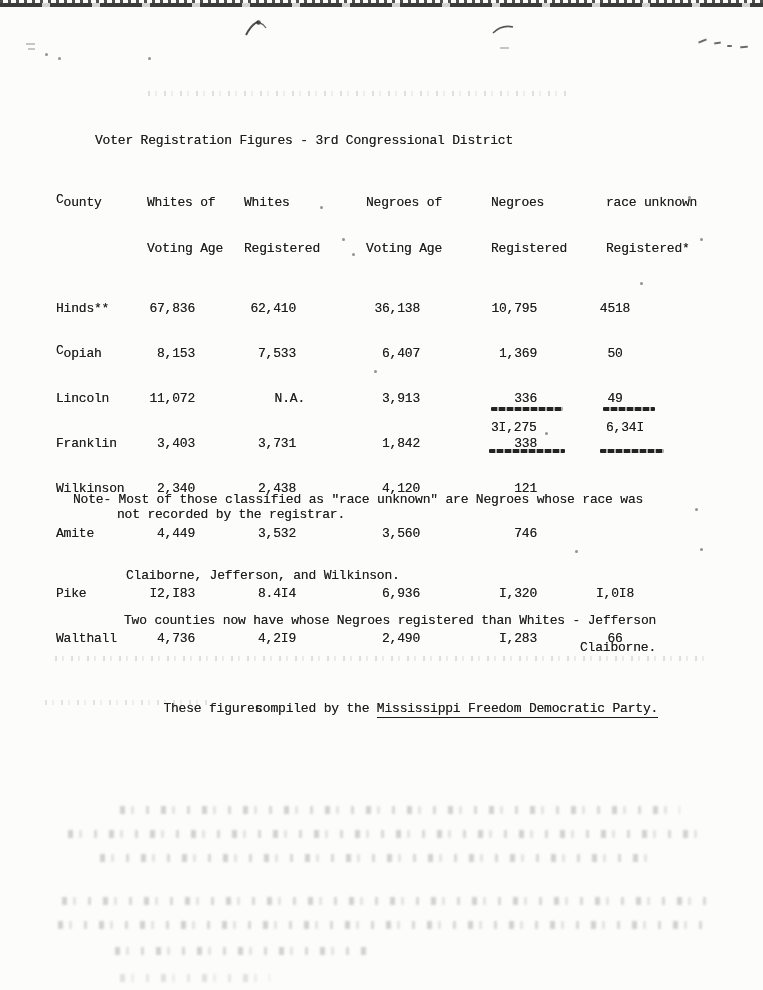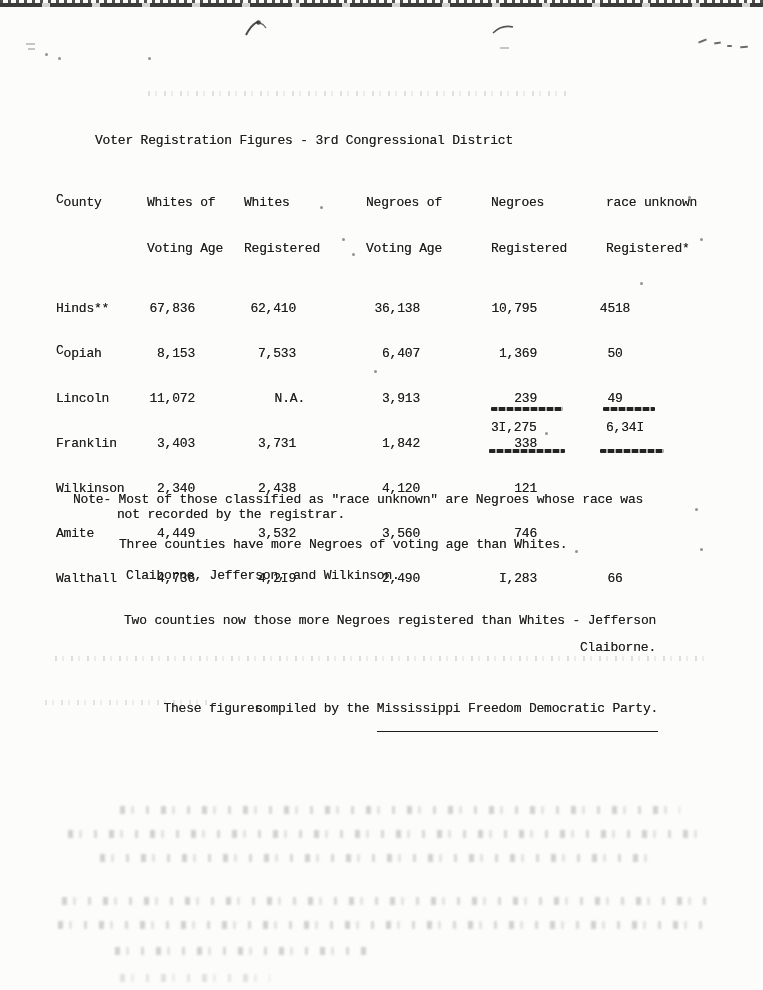--- a/index.html
+++ b/index.html
@@ -22,21 +22,21 @@
   .first-data{margin-top:4px;}
   .gap-row{margin-top:15px;}
   .cap-raise{position:relative;top:-3px;}
   .na{position:relative;left:9px;}
   .ov{text-shadow:0.9px 0 rgba(25,25,25,.95),-0.5px 0 rgba(25,25,25,.55),0 0 .6px rgba(25,25,25,.6);}
 
   
   .sumrule{position:absolute;height:3.5px;border-radius:1px;filter:blur(.35px);
            background:repeating-linear-gradient(90deg,#232323 0 6px,rgba(35,35,35,.35) 6px 8px);}
 
-  .u{border-bottom:1.6px solid #1c1c1c;padding-bottom:15px;}
+  .u{border-bottom:1.6px solid #1c1c1c;padding-bottom:1px;}
   .ov-left{margin-left:-7px;text-align:right;}
 
   
   .band1{position:absolute;left:0;top:0;width:763px;height:3px;filter:blur(.3px);
          background:repeating-linear-gradient(90deg,rgba(35,35,35,.8) 0 3px,transparent 3px 8px);}
   .band2{position:absolute;left:0;top:3px;width:763px;height:4px;filter:blur(.4px);
          background:repeating-linear-gradient(90deg,rgba(25,25,25,.85) 0 42px,rgba(25,25,25,.18) 42px 50px);}
   .dotline{position:absolute;height:5px;filter:blur(.6px);
          background:repeating-linear-gradient(90deg,rgba(70,70,70,.55) 0 2px,transparent 2px 7px,rgba(70,70,70,.3) 7px 9px,transparent 9px 16px);}
   .bleed{position:absolute;height:8px;filter:blur(1.1px);opacity:.55;
@@ -111,21 +111,21 @@
       <span class="cell num c2">7,533</span>
       <span class="cell num c3">6,407</span>
       <span class="cell num c4">1,369</span>
       <span class="cell c5">50</span>
     </div>
     <div class="trow">
       <span class="cell"><span class="cap-raise"></span><span>Lincoln</span></span>
       <span class="cell num c1">11,072</span>
       <span class="cell num c2"><span class="na">N.A.</span></span>
       <span class="cell num c3">3,913</span>
-      <span class="cell num c4">239</span>
+      <span class="cell num c4">336</span>
       <span class="cell c5">49</span>
     </div>
     <div class="trow">
       <span class="cell"><span class="cap-raise"></span><span>Franklin</span></span>
       <span class="cell num c1">3,403</span>
       <span class="cell num c2">3,731</span>
       <span class="cell num c3">1,842</span>
       <span class="cell num c4">338</span>
       <span class="cell c5"></span>
     </div>
@@ -138,42 +138,49 @@
       <span class="cell c5"></span>
     </div>
     <div class="trow">
       <span class="cell"><span class="cap-raise"></span><span>Amite</span></span>
       <span class="cell num c1">4,449</span>
       <span class="cell num c2">3,532</span>
       <span class="cell num c3">3,560</span>
       <span class="cell num c4">746</span>
       <span class="cell c5"></span>
     </div>
+    <div class="trow gap-row">
+      <span class="cell"><span class="cap-raise"></span><span>Pike</span></span>
+      <span class="cell num c1">I2,I83</span>
+      <span class="cell num c2">8.4I4</span>
+      <span class="cell num c3">6,936</span>
+      <span class="cell num c4">I,320</span>
+      <span class="cell c5">I,0I8</span>
+    </div>
     <div class="trow">
       <span class="cell"><span class="cap-raise"></span><span>Walthall</span></span>
       <span class="cell num c1">4,736</span>
       <span class="cell num c2">4,2I9</span>
       <span class="cell num c3">2,490</span>
       <span class="cell num c4">I,283</span>
       <span class="cell c5">66</span>
     </div>
   </div>
 
   <div class="sumrule" style="left:491px;top:407px;width:72px;"></div>
   <div class="sumrule" style="left:603px;top:407px;width:52px;"></div>
   <div class="tw abs" style="left:491px;top:420px;">3I,275</div>
   <div class="tw abs" style="left:606px;top:420px;">6,34I</div>
   <div class="sumrule" style="left:489px;top:449px;width:76px;height:4px;"></div>
   <div class="sumrule" style="left:600px;top:449px;width:64px;height:4px;"></div>
 
   <div class="tw abs" style="left:73px;top:492px;">Note- Most of those classified as "race unknown" are Negroes whose race was</div>
   <div class="tw abs" style="left:117px;top:507px;">not recorded by the registrar.</div>
-  <div class="tw abs" style="left:119px;top:537px;">Three counties have more Negroes of voting age than Whites.</div>
   <div class="tw abs" style="left:126px;top:568px;">Claiborne, Jefferson, and Wilkinson.</div>
-  <div class="tw abs" style="left:124px;top:613px;">Two counties now those more Negroes registered than Whites - Jefferson</div>
+  <div class="tw abs" style="left:124px;top:613px;">Two counties now have whose Negroes registered than Whites - Jefferson</div>
   <div class="tw abs" style="left:580px;top:640px;">Claiborne.</div>
 
   <div class="tw abs" style="left:133px;top:686px;">
     <span>These figures</span><span class="ov-left">compiled</span><span> by the </span><span class="u">Mississippi Freedom Democratic Party.</span>
   </div>
 
   <div class="speck" style="left:320px;top:206px;"></div>
   <div class="speck" style="left:342px;top:238px;"></div>
   <div class="speck" style="left:352px;top:253px;"></div>
   <div class="speck" style="left:374px;top:370px;"></div>

